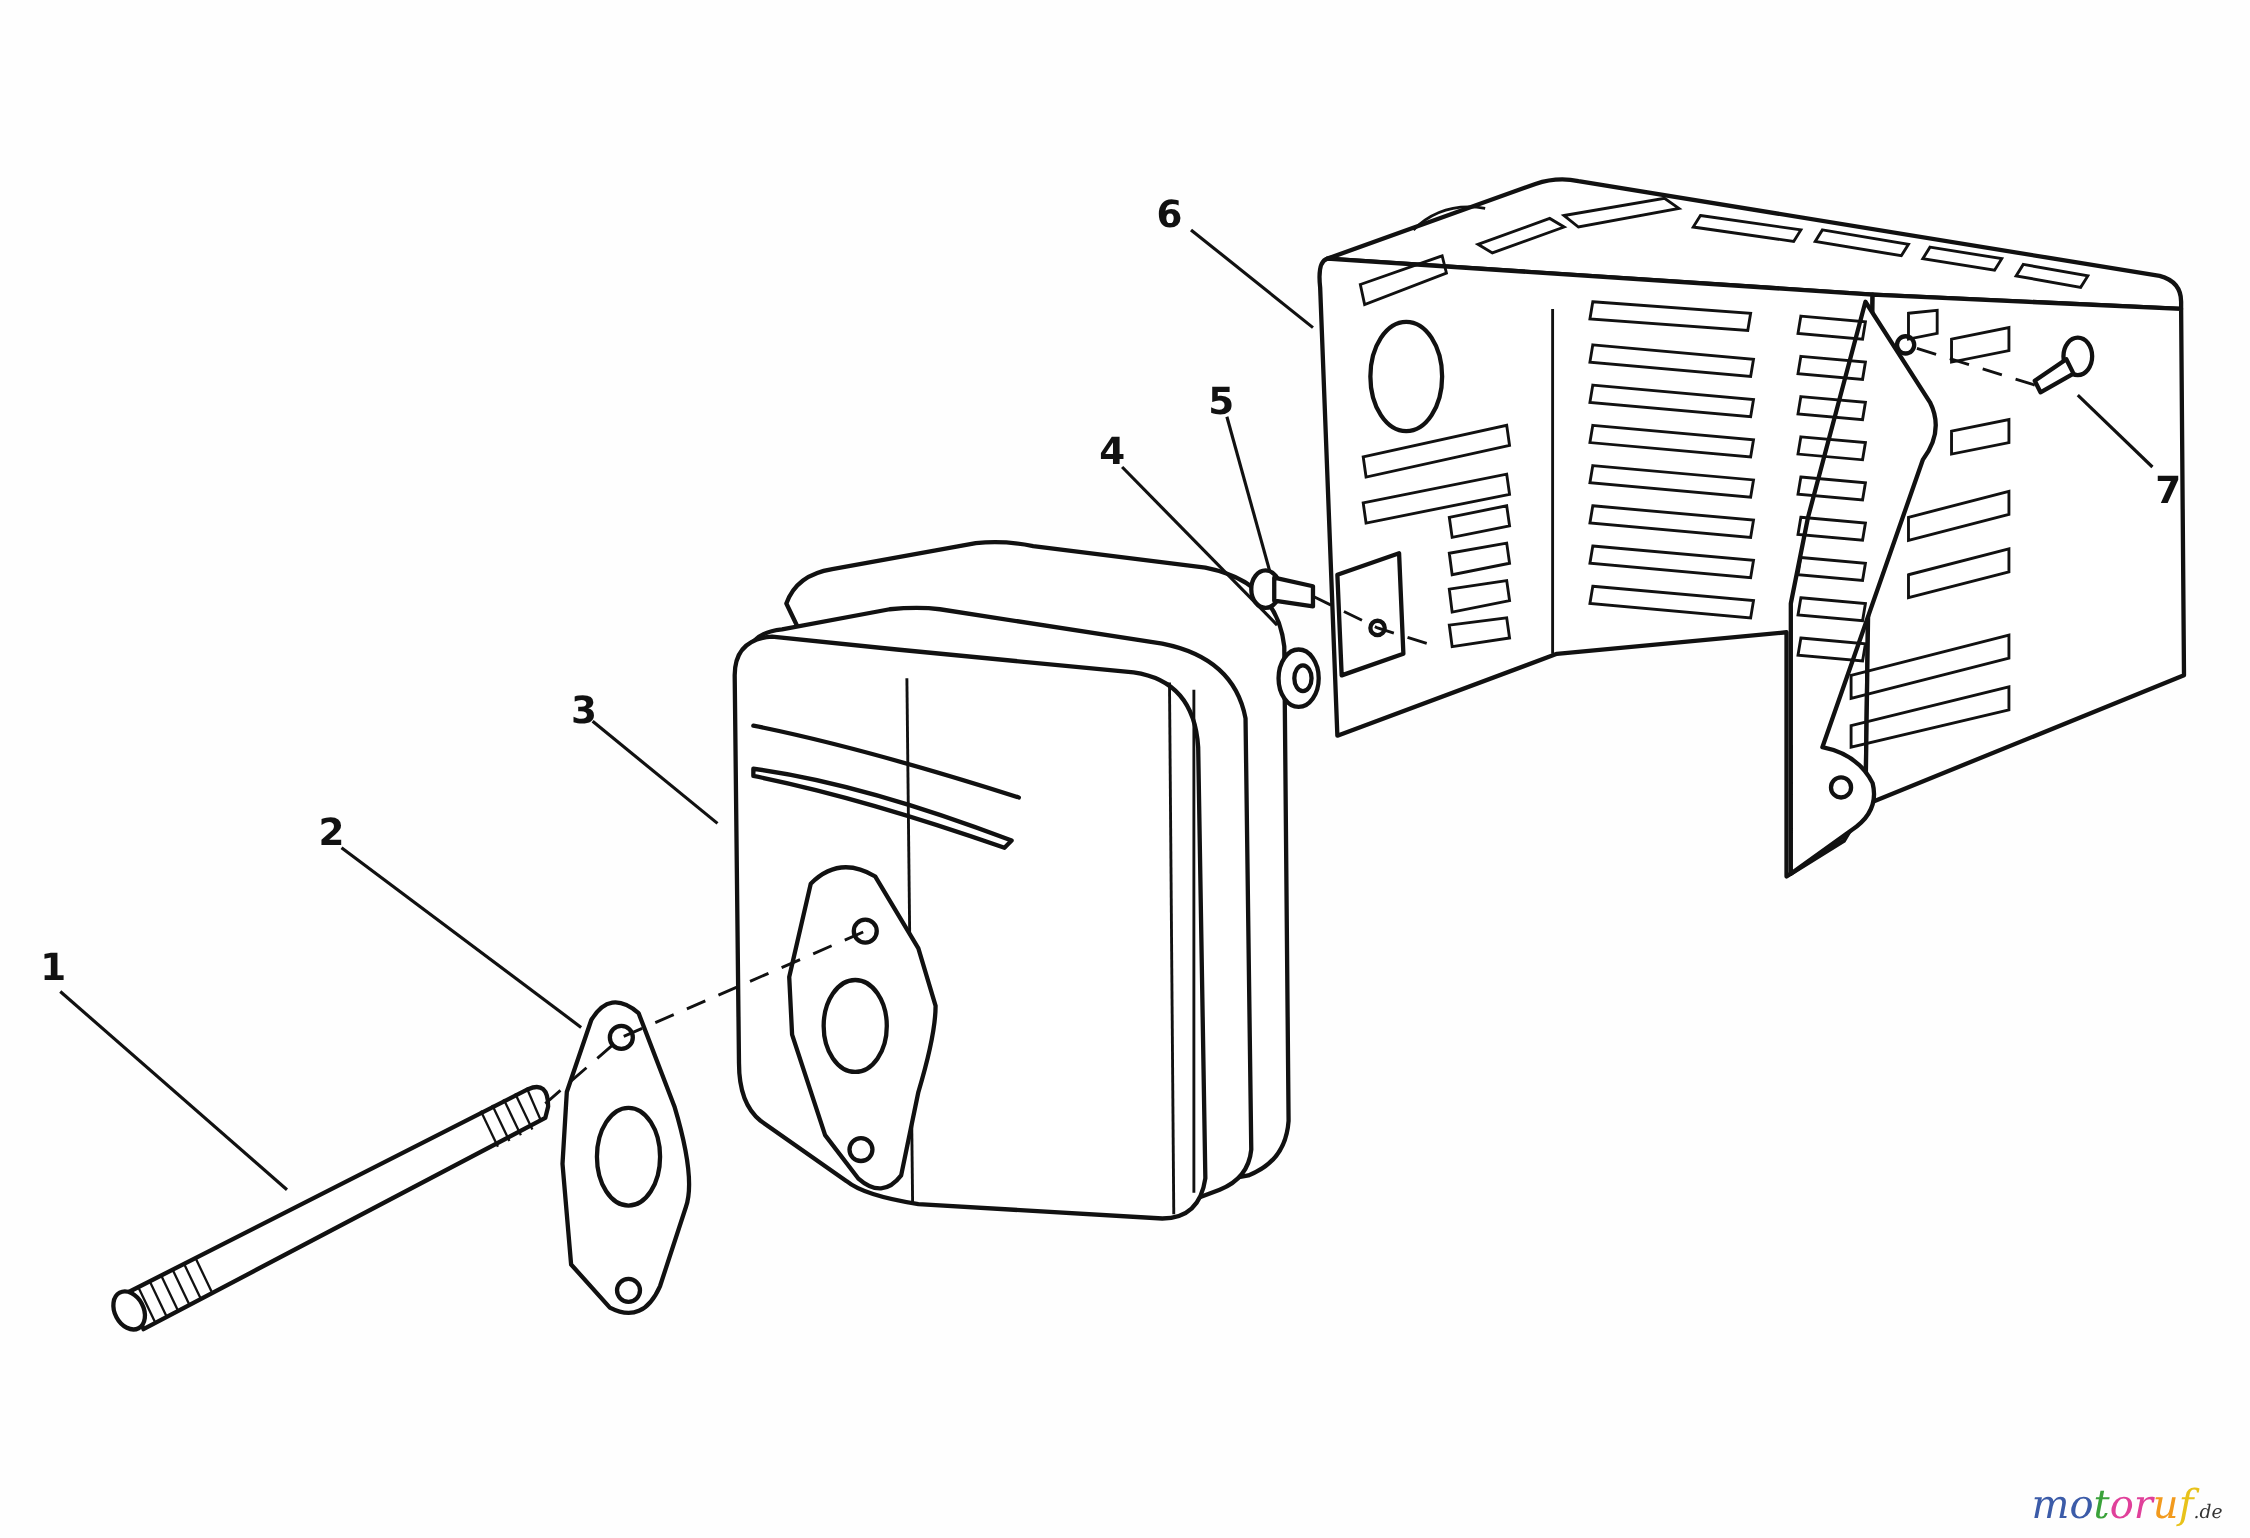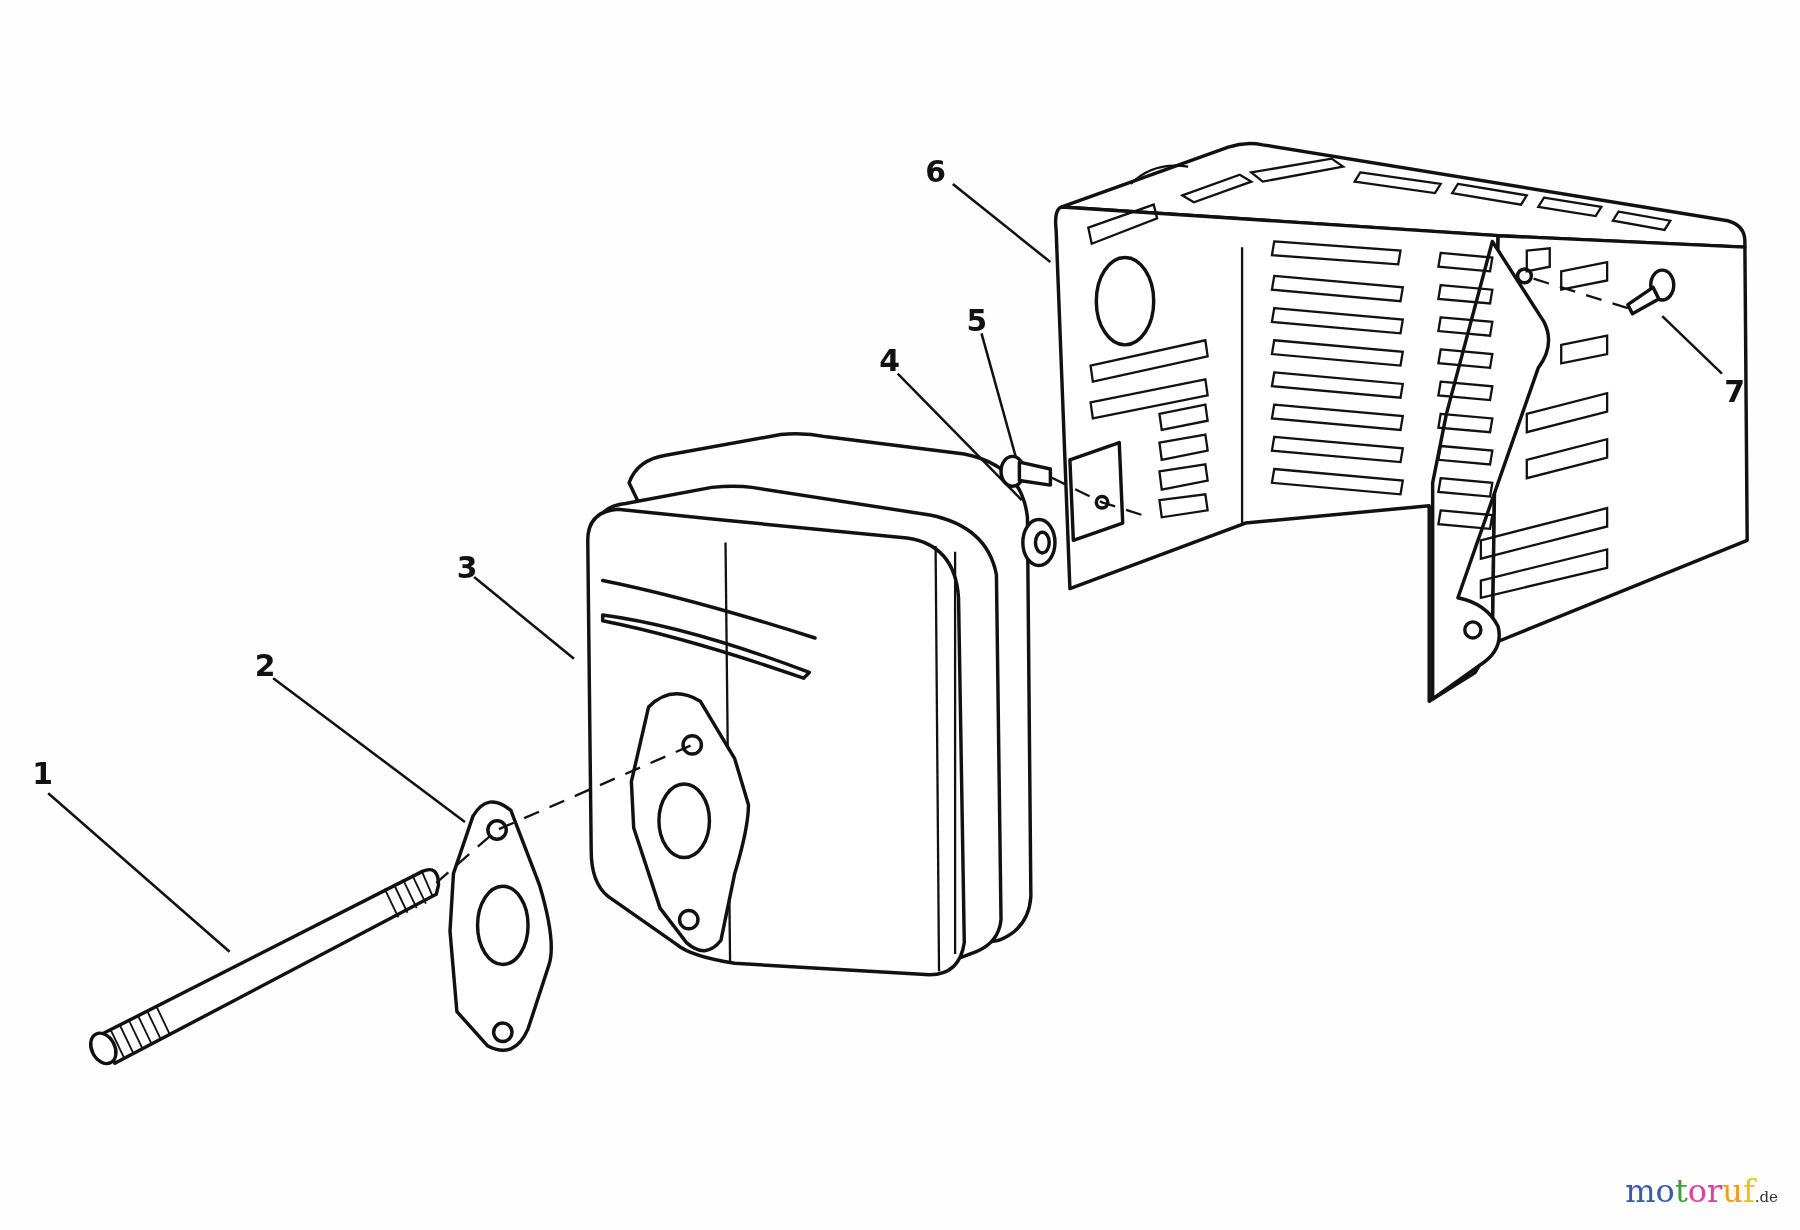--- a/index.html
+++ b/index.html
@@ -5,21 +5,21 @@
   html,body{margin:0;padding:0;background:#fefefe;}
   body{width:1800px;height:1230px;overflow:hidden;position:relative;font-family:"Liberation Sans",sans-serif;}
   #diagram{position:absolute;left:0;top:0;width:1800px;height:1230px;}
   .ln{fill:none;stroke:#111;stroke-width:3;stroke-linejoin:round;stroke-linecap:round;}
   .thin{fill:none;stroke:#111;stroke-width:2;}
   .fillw{fill:#fff;stroke:#111;stroke-width:3;stroke-linejoin:round;}
   .dash{fill:none;stroke:#111;stroke-width:2;stroke-dasharray:14 10;}
   .lead{fill:none;stroke:#111;stroke-width:2.2;}
   .callout{font-family:"DejaVu Sans",sans-serif;font-weight:bold;font-size:26px;fill:#111;}
   .thread{stroke:#111;stroke-width:1.6;}
-  #watermark{position:absolute;right:22px;bottom:20px;font-family:"DejaVu Serif",serif;font-size:32px;letter-spacing:0px;}
+  #watermark{position:absolute;right:22px;bottom:8px;font-family:"DejaVu Serif",serif;font-size:32px;letter-spacing:0px;font-style:italic;}
   #watermark span{display:inline-block;}
   #watermark .de{font-size:15px;color:#333;}
 </style>
 </head>
 <body>
 
 <svg id="diagram" viewBox="0 0 1568 1070" preserveAspectRatio="none" xmlns="http://www.w3.org/2000/svg">
 
   <g>
 

